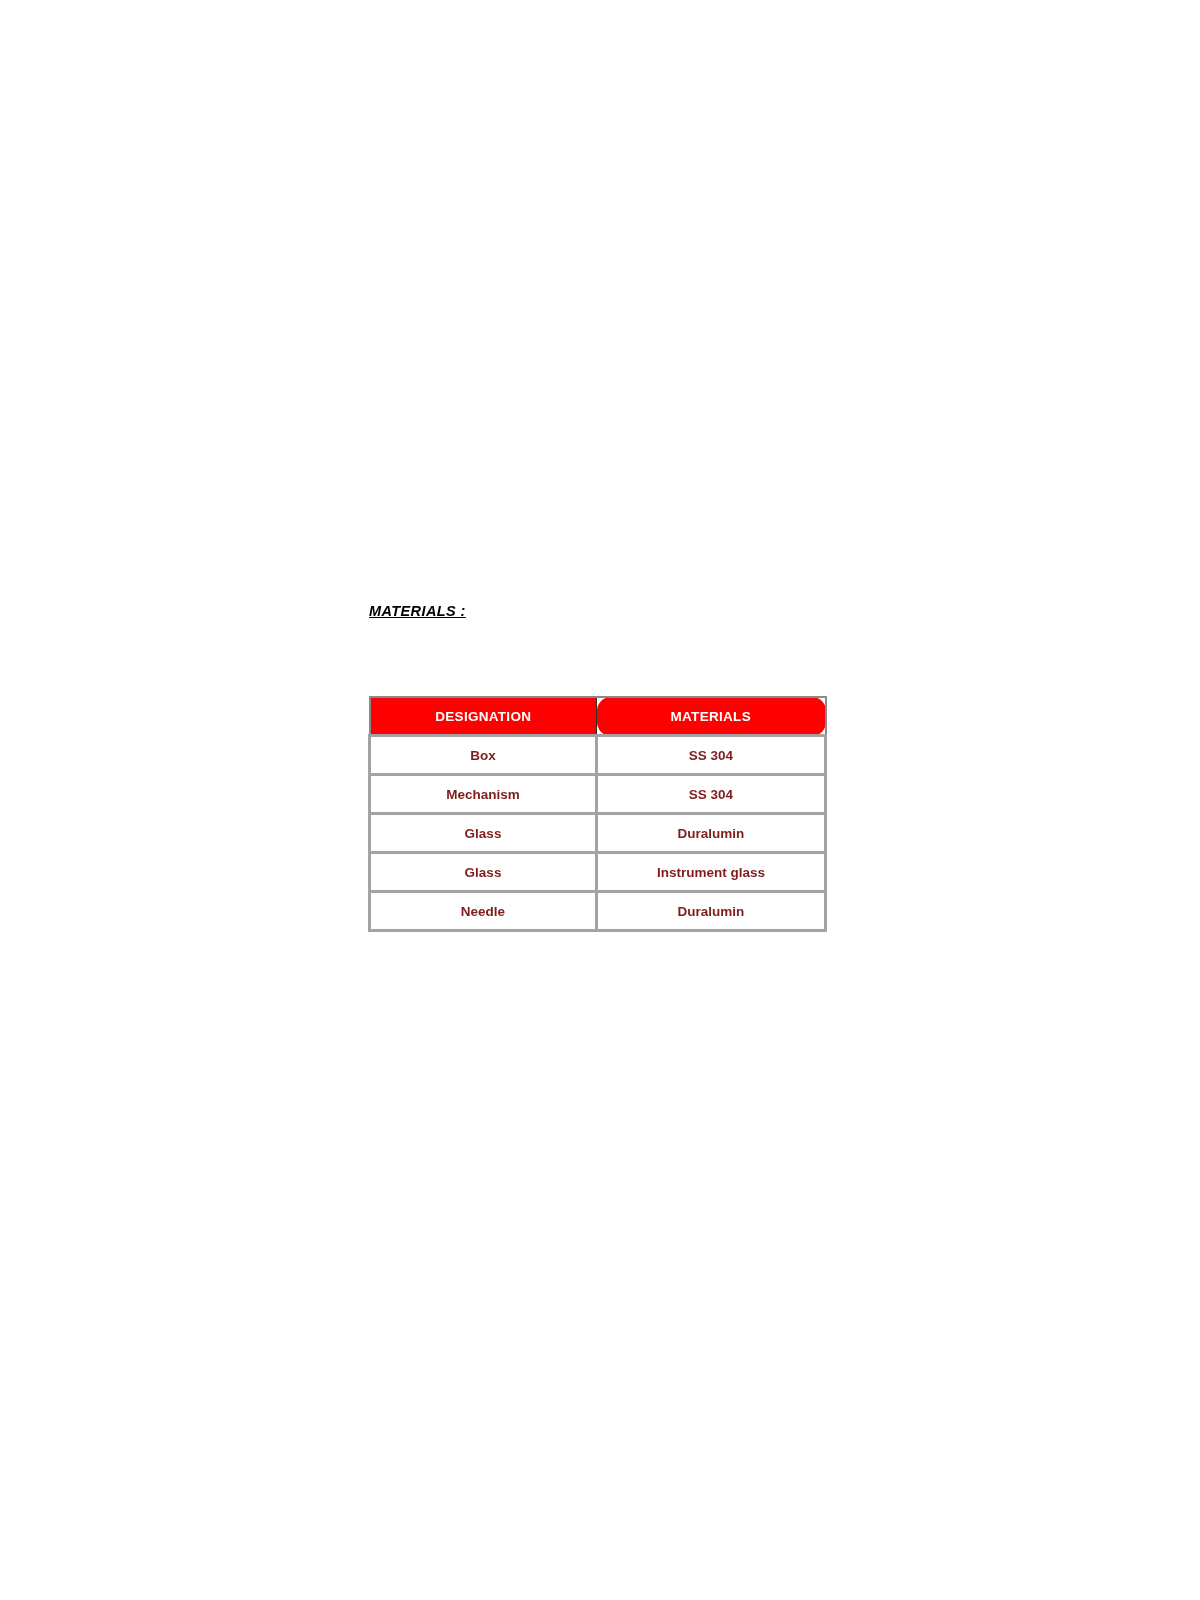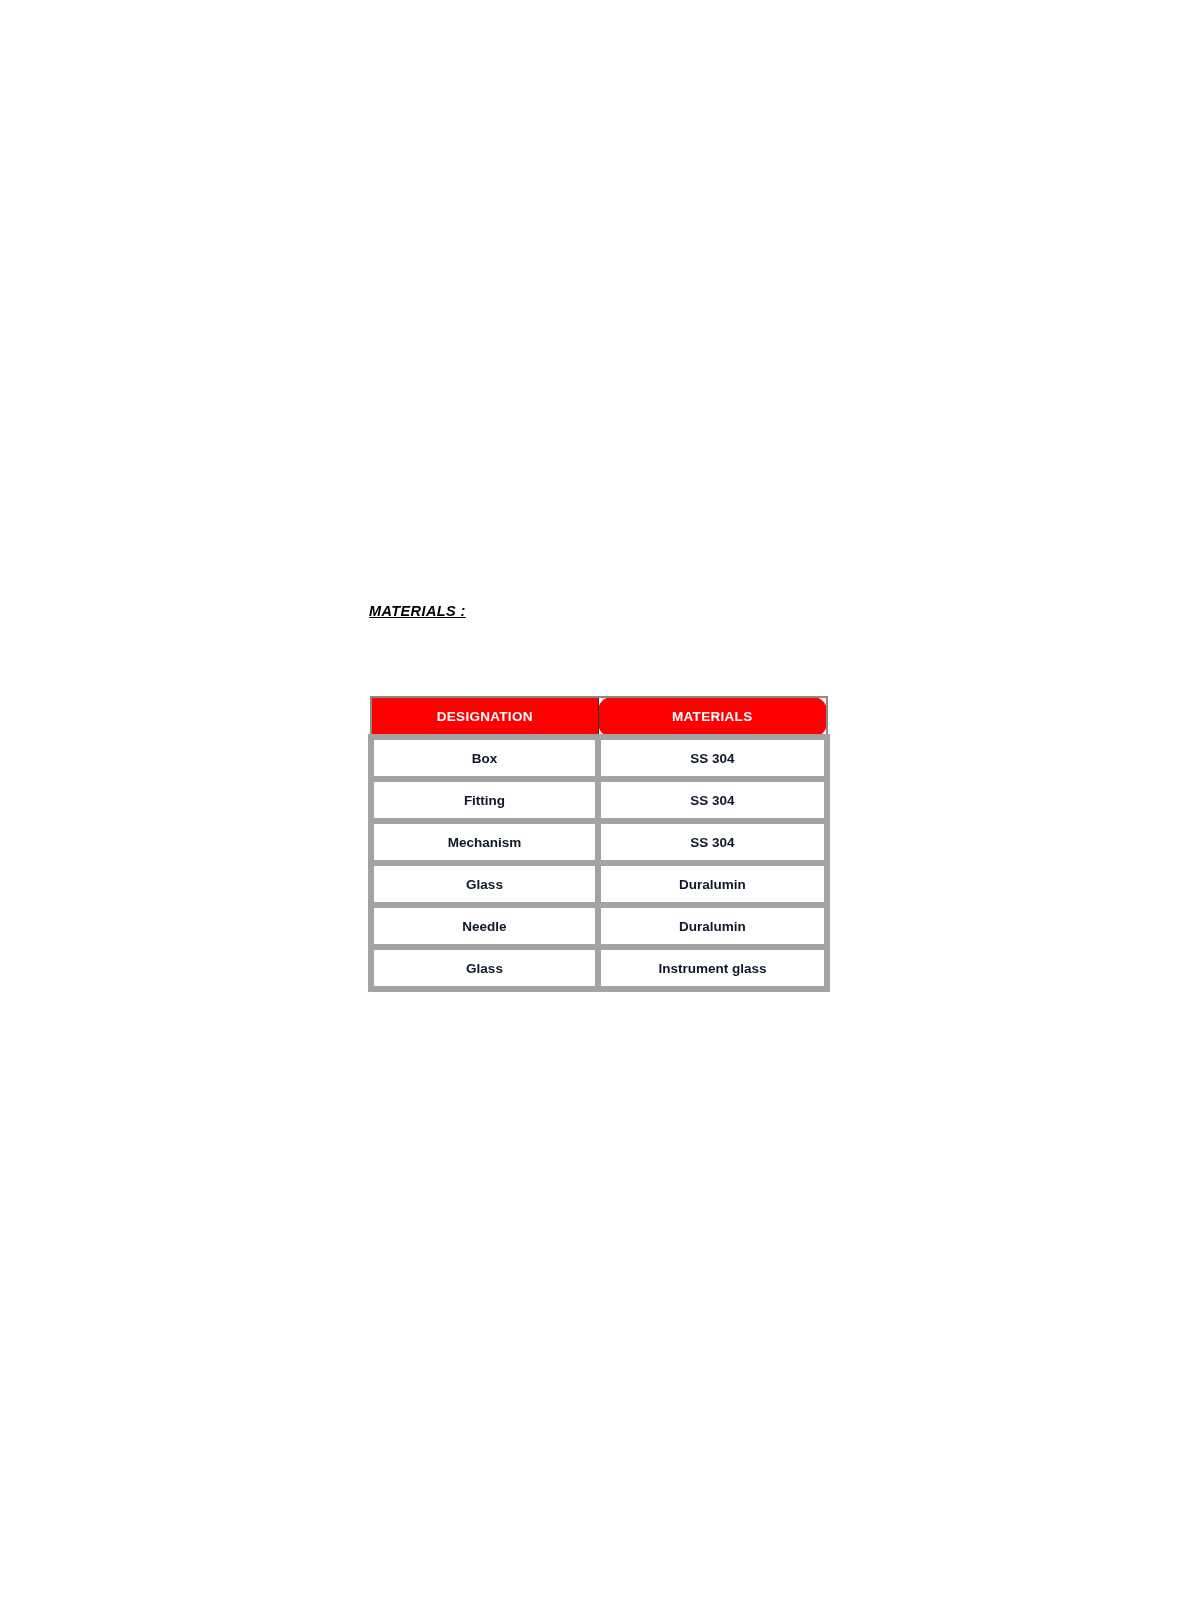--- a/index.html
+++ b/index.html
@@ -44,26 +44,26 @@
     border: 1px solid #303030;
     font-size: 13.5px;
     font-weight: bold;
     text-align: center;
     vertical-align: middle;
     letter-spacing: 0.3px;
     margin-top: 22px;
   }
   table.materials-table td {
     height: 34px;
-    border: 6px solid #a3a3a3;
+    border: 3px solid #a3a3a3;
     font-size: 13.5px;
     font-weight: bold;
     text-align: center;
     vertical-align: middle;
-    color: #0f172a;
+    color: #7f1d1d;
     background: #ffffff;
   }
 </style>
 </head>
 <body>
 
 <div class="page">
 
   <div class="doc-heading">MATERIALS :</div>
 
@@ -77,35 +77,31 @@
         <th style="background: rgb(255, 0, 0); color: rgb(255, 255, 255);">DESIGNATION</th>
         <th style="background: rgb(255, 0, 0); color: rgb(255, 255, 255); border-radius: 14px;">MATERIALS</th>
       </tr>
     </thead>
     <tbody>
       <tr>
         <td>Box</td>
         <td>SS 304</td>
       </tr>
       <tr>
-        <td>Fitting</td>
-        <td>SS 304</td>
-      </tr>
-      <tr>
         <td>Mechanism</td>
         <td>SS 304</td>
       </tr>
       <tr>
         <td>Glass</td>
         <td>Duralumin</td>
       </tr>
       <tr>
+        <td>Glass</td>
+        <td>Instrument glass</td>
+      </tr>
+      <tr>
         <td>Needle</td>
         <td>Duralumin</td>
-      </tr>
-      <tr>
-        <td>Glass</td>
-        <td>Instrument glass</td>
       </tr>
     </tbody>
   </table>
 
 </div>
 
 </body></html>

